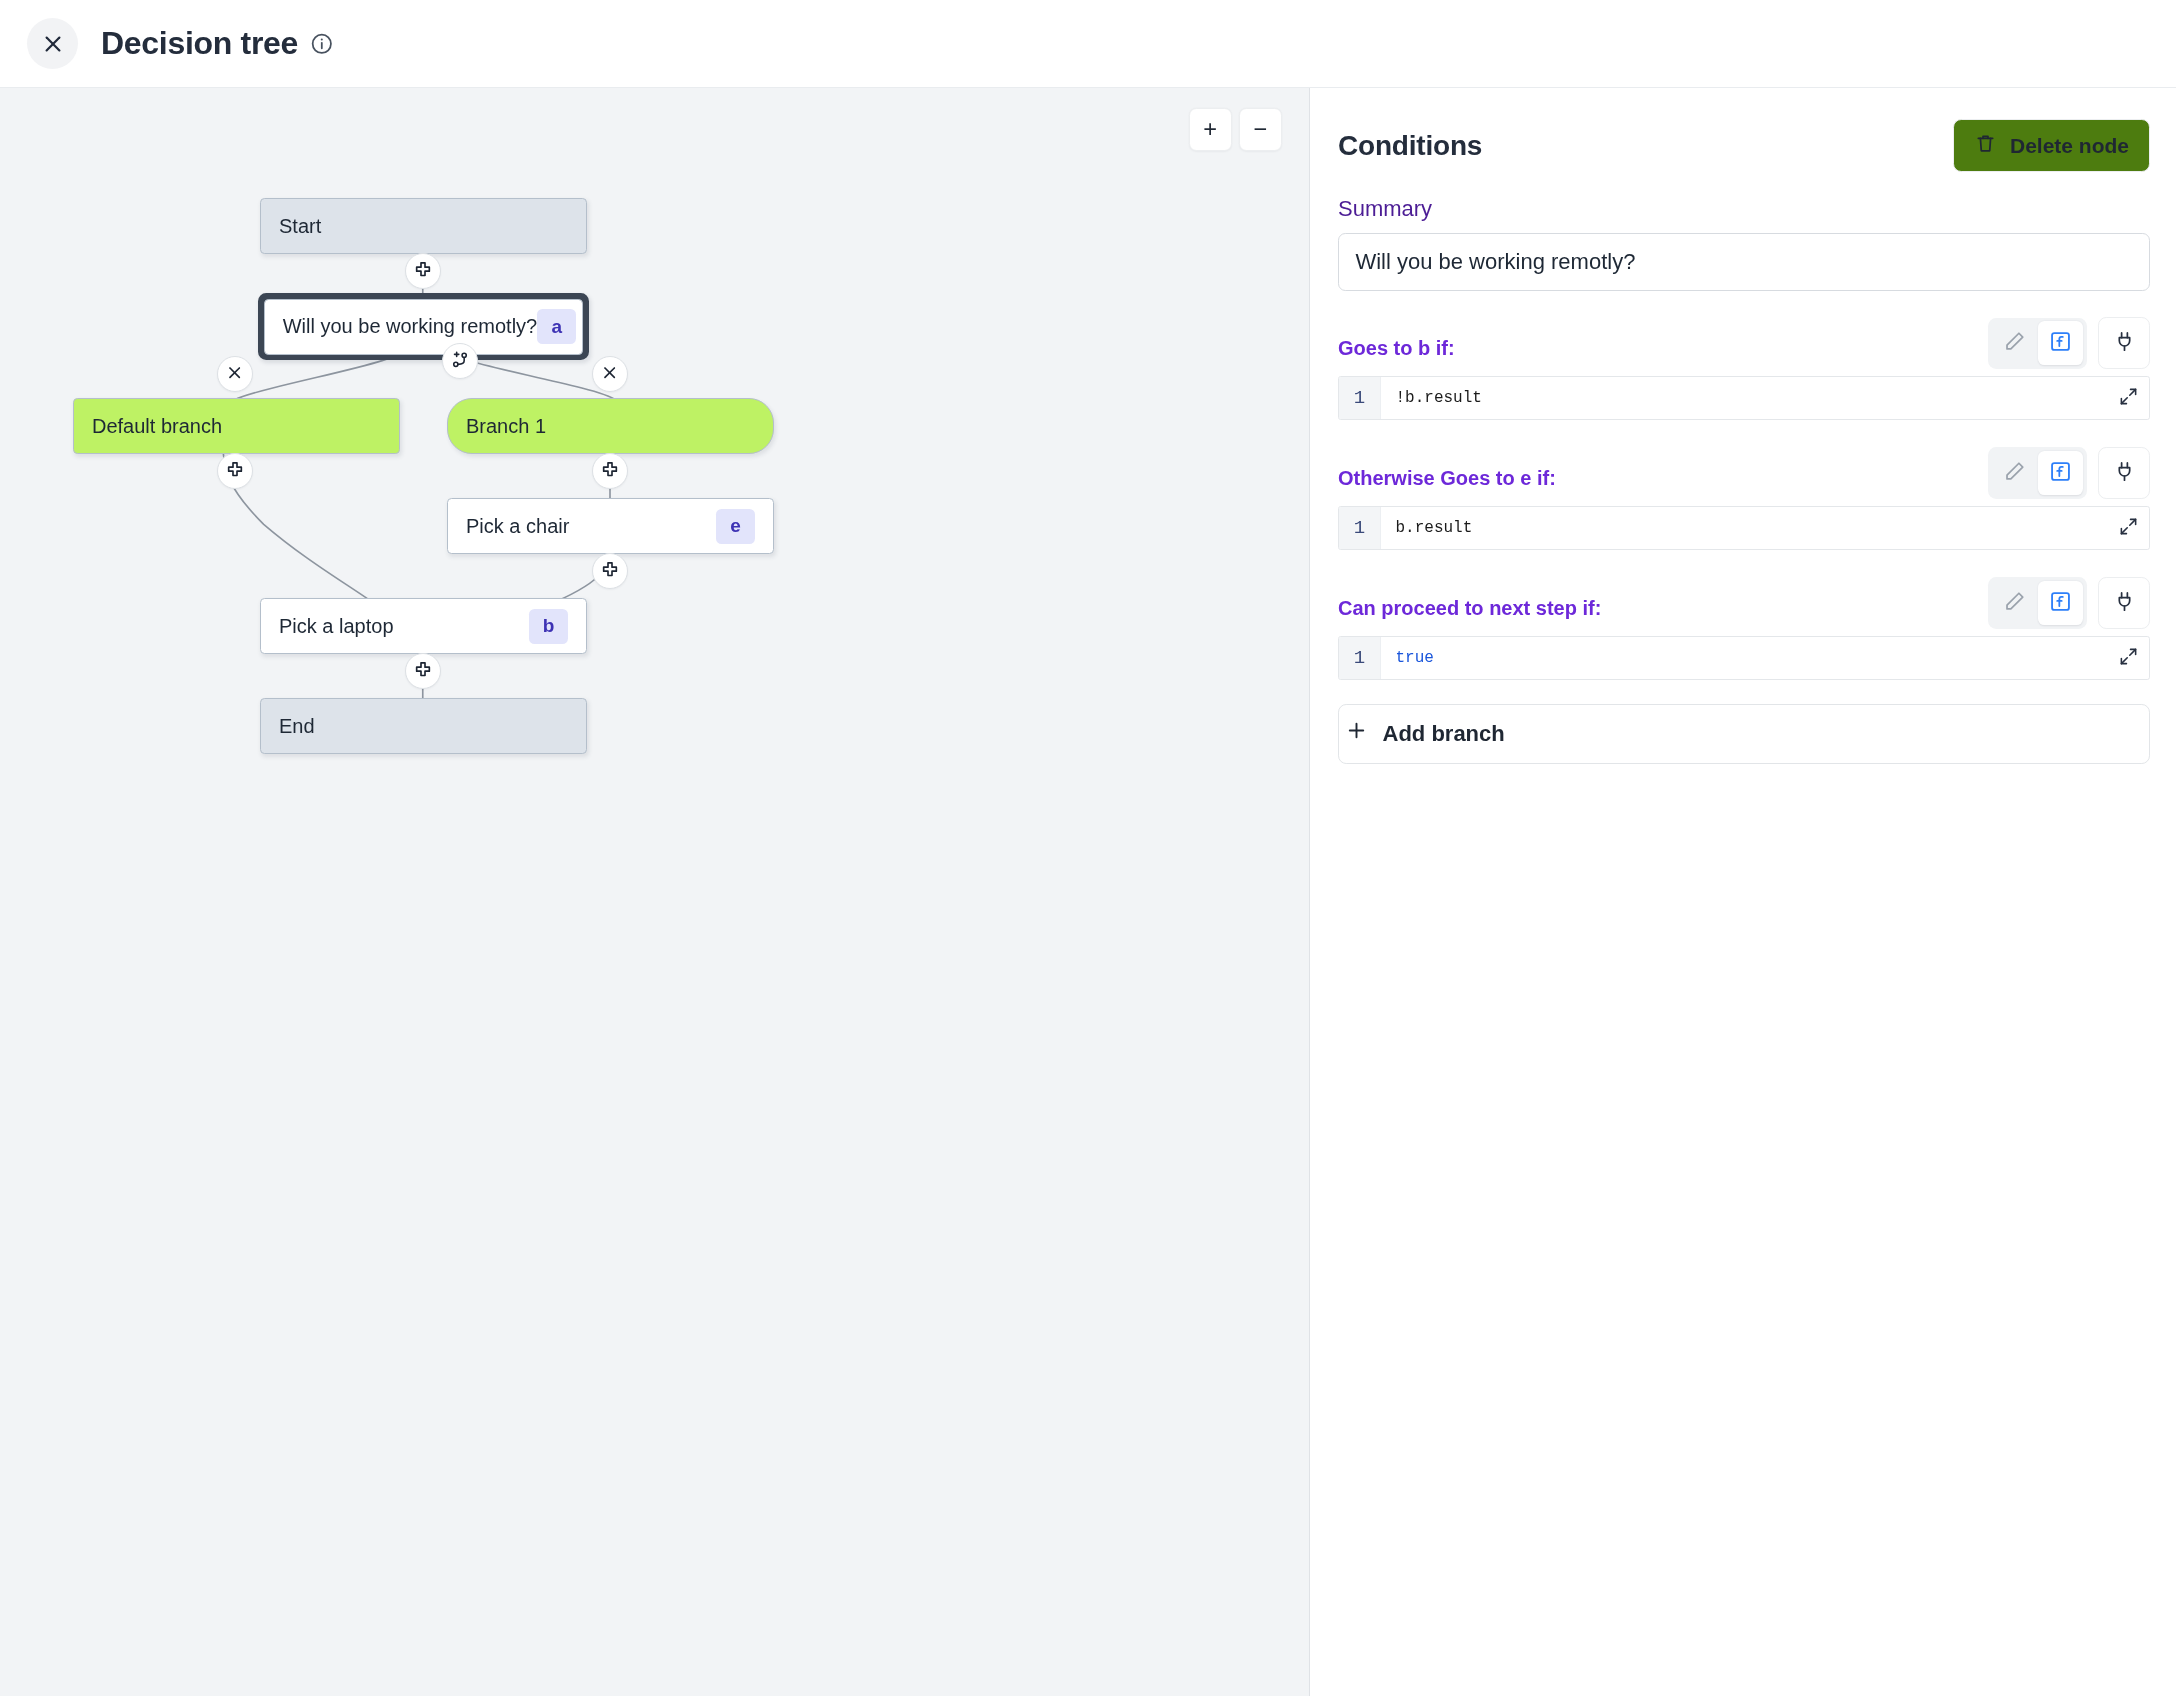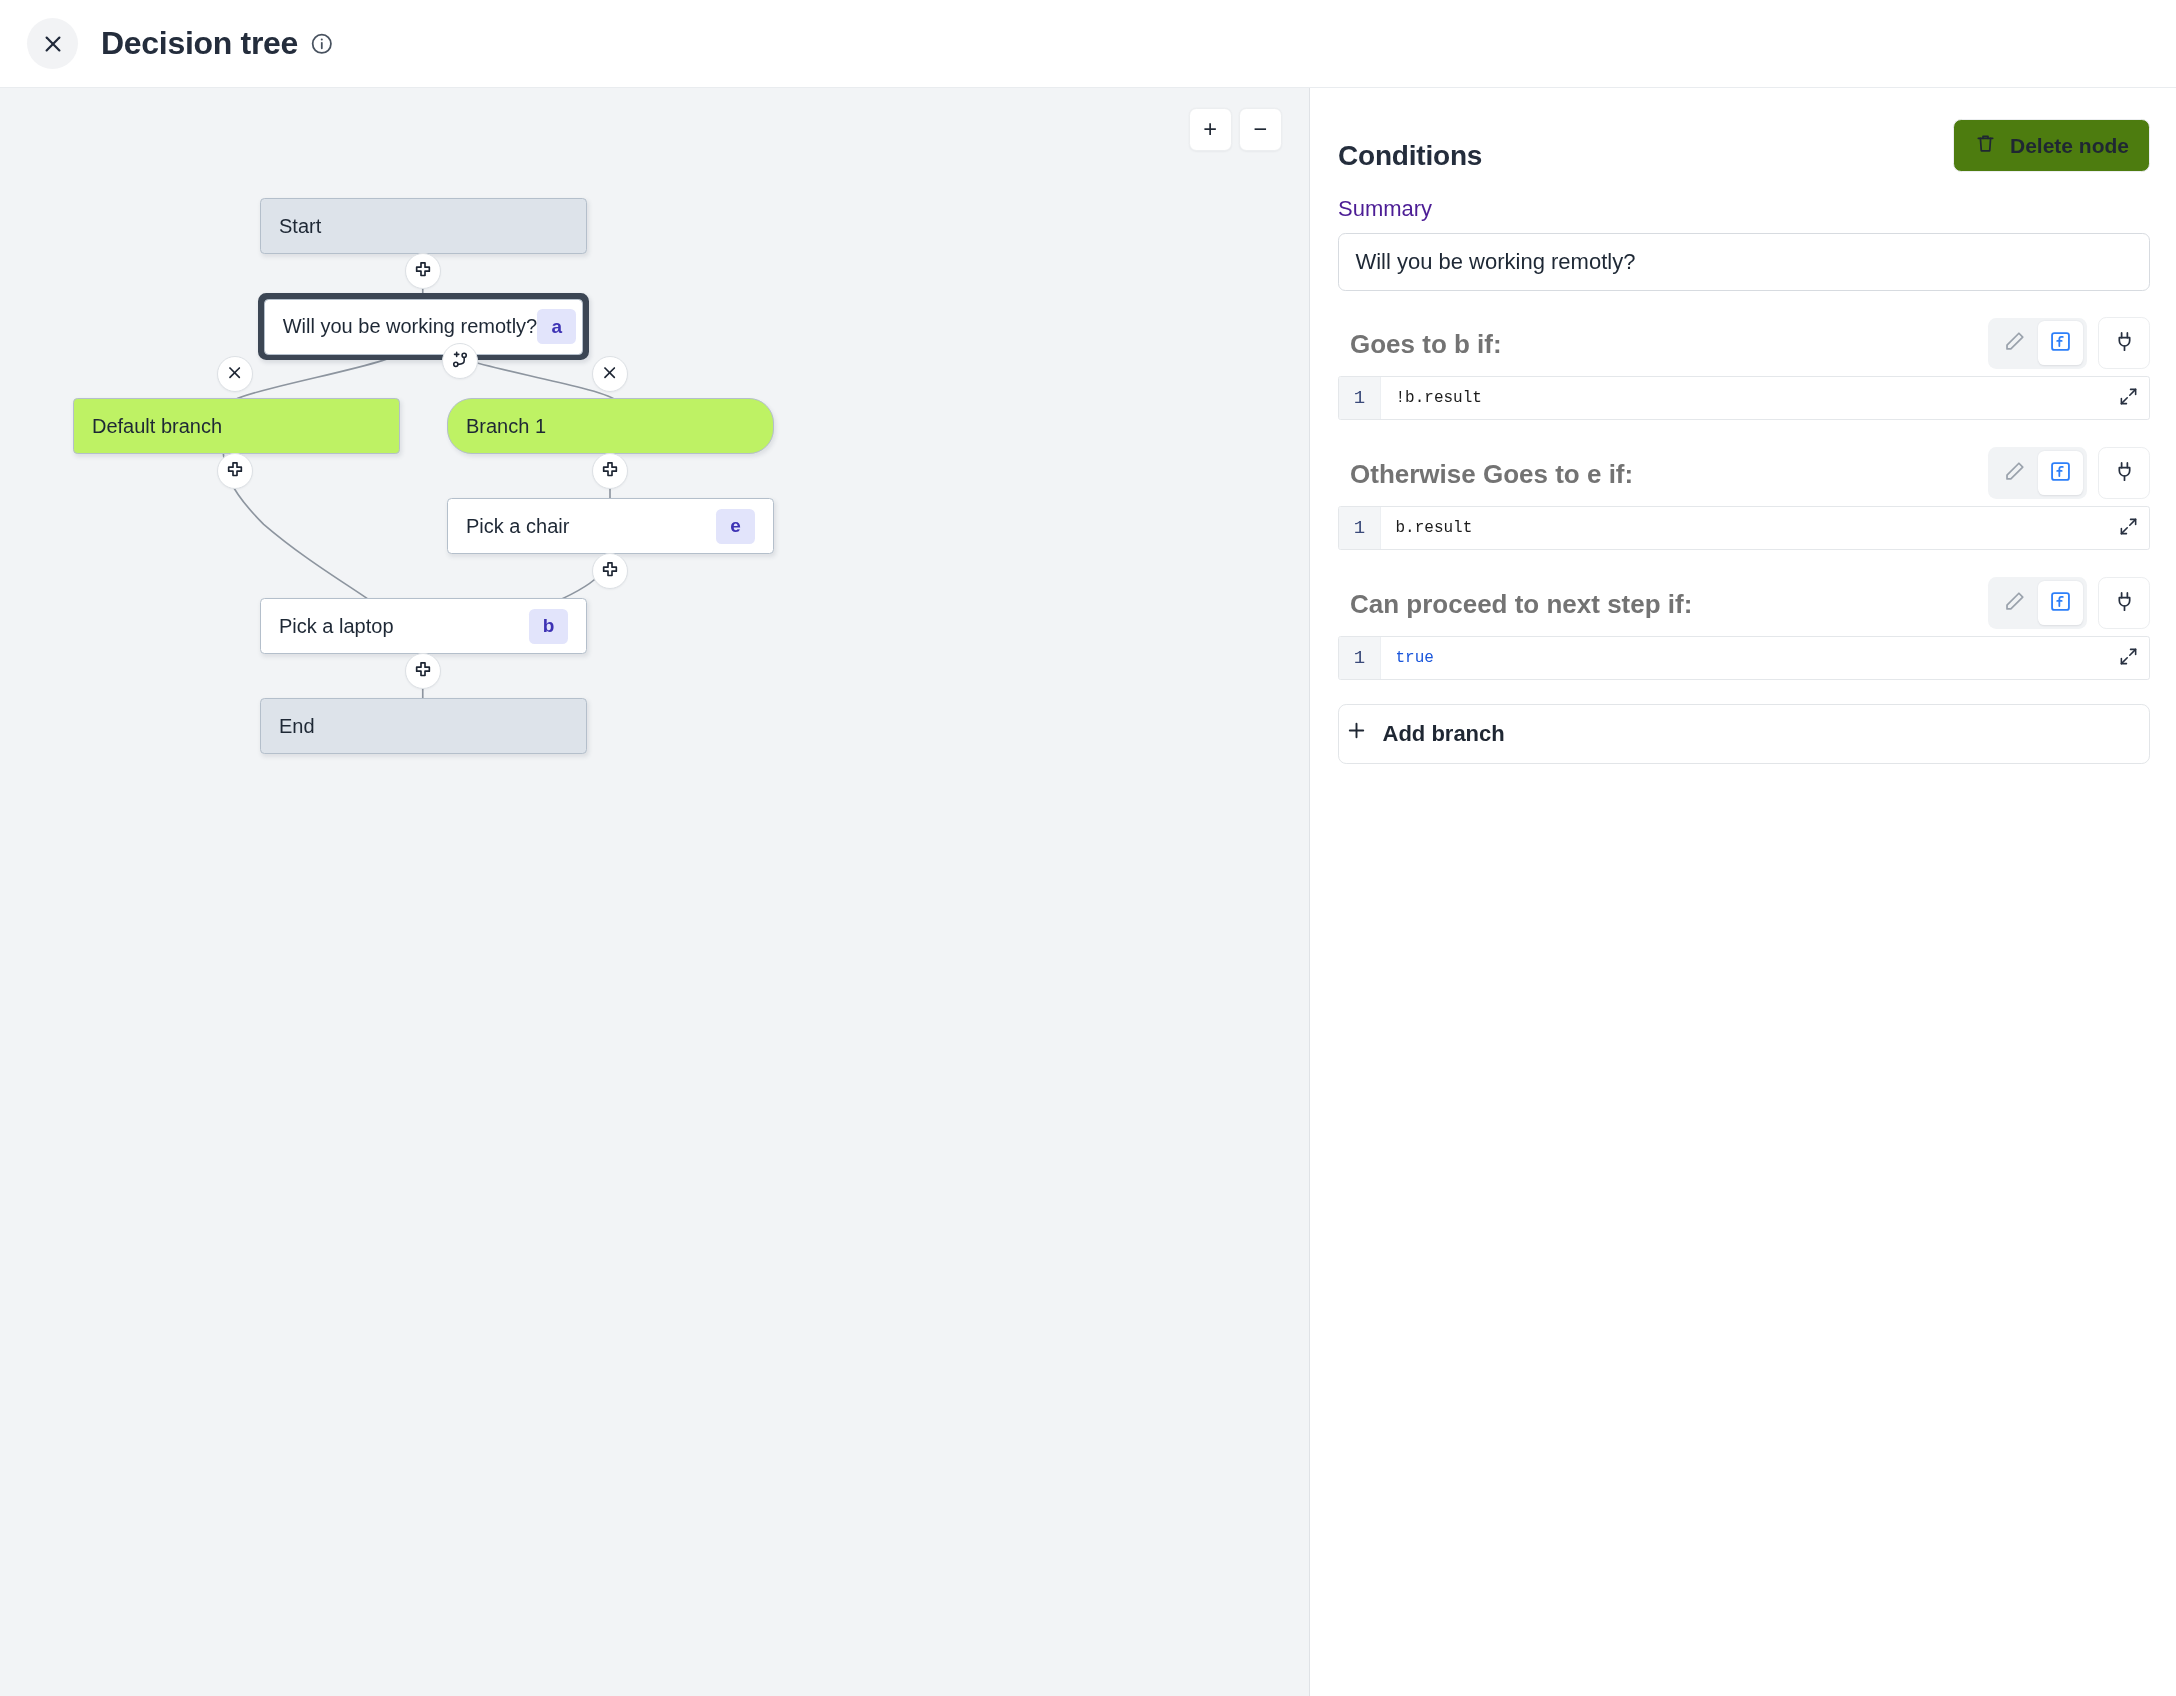--- a/index.html
+++ b/index.html
@@ -116,21 +116,21 @@
     box-shadow: 0 0.9px 1.8px rgba(30,40,60,.05);
   }
 
   
   .panel {
     position: absolute; top: 88px; left: 1311px;
     width: 866px; height: 1608px;
     background: #ffffff;
     padding: 31px 27px 0 27px;
   }
-  .panel-head { display: flex; align-items: flex-end; justify-content: space-between; }
+  .panel-head { display: flex; align-items: center; justify-content: space-between; }
   .panel-title { font-size: 28px; font-weight: bold; color: #242d3c; letter-spacing: -0.2px; }
   .delete-btn {
     display: flex; align-items: center; gap: 12.7px;
     background: #4d7c0f; border: 0.9px solid #eceef0;
     border-radius: 8.2px;
     height: 53px; padding: 0 20px;
     font-size: 21px; font-weight: bold; color: #1f2733;
     cursor: pointer;
   }
   .field-label {
@@ -145,21 +145,21 @@
     font-family: "Liberation Sans", sans-serif;
     background: #ffffff;
     outline: none;
   }
 
   .cond-block { margin-top: 23.6px; position: relative; }
   .cond-row {
     display: flex; align-items: flex-end; justify-content: space-between;
     min-height: 55px;
   }
-  .cond-label { font-size: 26px; font-weight: bold; color: #737373; padding-bottom: 9px; margin-left: 12px; }
+  .cond-label { font-size: 20px; font-weight: bold; color: #6d28d9; padding-bottom: 9px; }
   .cond-tools { display: flex; align-items: center; gap: 11px; }
   .seg-group {
     display: flex; align-items: center;
     background: #f1f3f5; border-radius: 8.2px; padding: 3.6px;
     gap: 1.8px;
   }
   .seg-btn {
     width: 45px; height: 44px; border-radius: 6.4px;
     display: flex; align-items: center; justify-content: center;
     cursor: pointer; background: transparent; border: none;

